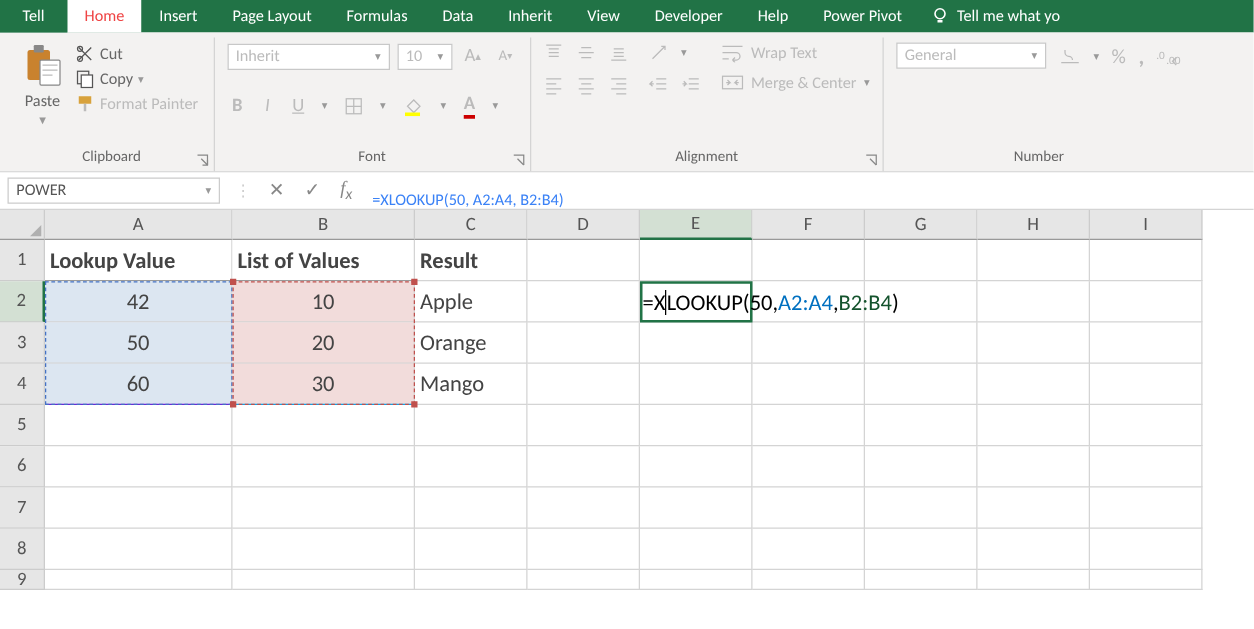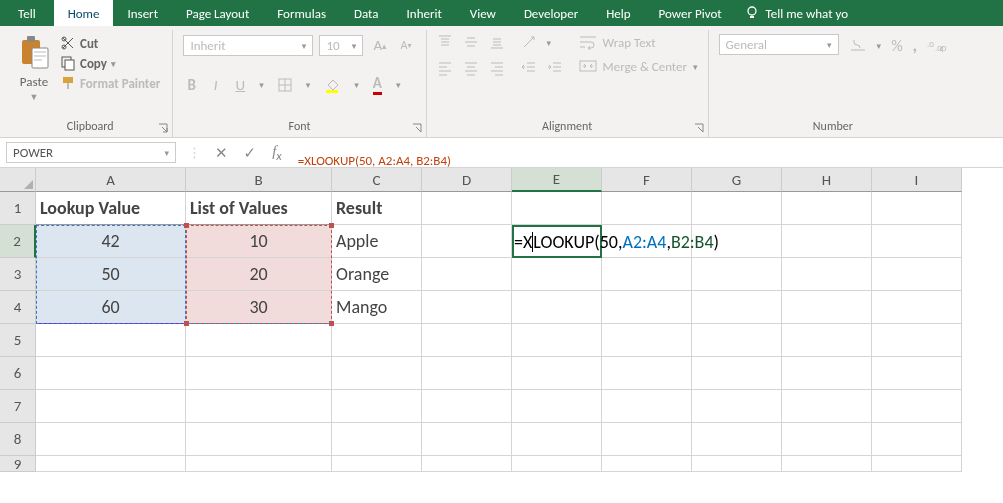--- a/index.html
+++ b/index.html
@@ -1,34 +1,34 @@
 <!DOCTYPE html>
 <html><head>
 <meta charset="utf-8">
 <style>
 * { margin: 0; padding: 0; box-sizing: border-box; font-family: 'Segoe UI', Calibri, Arial, sans-serif; }
 body { width: 1003px; height: 503px; overflow: hidden; background: #fff; font-size: 13px; color: #444; }
 
 .ribbon-tabs { background: #217346; display: flex; align-items: stretch; height: 26px; color: #fff; }
 .ribbon-tab { padding: 4px 14px; font-size: 13px; cursor: default; display: flex; align-items: center; }
-.ribbon-tab.active { background: #fff; color: #0c4a6e; }
+.ribbon-tab.active { background: #fff; color: #ef4444; }
 .ribbon-tab.file { background: #217346; padding: 4px 18px; }
 .tell-me { margin-left: 8px; display: flex; align-items: center; gap: 6px; }
 .bulb-icon { width: 16px; height: 16px; }
 
 .ribbon-body { background: #f3f2f1; height: 112px; border-bottom: 1px solid #d4d4d4; display: flex; padding: 4px 8px 0 8px; }
 .group { display: flex; flex-direction: column; border-right: 1px solid #d4d4d4; padding: 0 10px; }
 .group:last-child { border-right: none; }
 .group-controls { flex: 1; display: flex; align-items: flex-start; padding-top: 4px; }
 .group-label { text-align: center; font-size: 12px; color: #666; padding: 2px 0 4px 0; position: relative; }
 .group-label .launcher { position: absolute; right: -6px; bottom: 4px; width: 10px; height: 10px; }
 
 .paste-col { display: flex; flex-direction: column; align-items: center; gap: 2px; margin-right: 8px; }
 .clip-stack { display: flex; flex-direction: column; gap: 2px; font-size: 13px; color: #666; }
-.clip-item { display: flex; align-items: center; gap: 4px; padding: 1px 2px; font-weight: bold; }
+.clip-item { display: flex; align-items: center; gap: 4px; padding: 1px 2px; }
 .small-ico { width: 16px; height: 16px; display: inline-flex; align-items: center; justify-content: center; }
 
 .font-row1 { display: flex; gap: 6px; align-items: center; }
 .font-box { border: 1px solid #c8c8c8; background: #fff; color: #bbb; padding: 2px 6px; font-size: 13px; display: flex; align-items: center; justify-content: space-between; }
 .font-name { width: 130px; }
 .font-size { width: 44px; }
 .dd { color: #999; font-size: 9px; }
 .grey-btn { color: #bbb; padding: 2px 4px; font-size: 15px; display: inline-flex; align-items: center; }
 
 .font-row2 { display: flex; gap: 10px; align-items: center; margin-top: 12px; color: #bbb; }
@@ -41,21 +41,21 @@
 
 .num-col { display: flex; flex-direction: row; gap: 10px; color: #bbb; }
 .num-box { border: 1px solid #c8c8c8; background: #fff; color: #bbb; padding: 2px 6px; width: 120px; display: flex; justify-content: space-between; align-items: center; }
 .num-row { display: flex; gap: 10px; align-items: center; }
 
 .namebar { height: 30px; display: flex; align-items: center; border-bottom: 1px solid #d4d4d4; background: #fff; }
 .name-box { border: 1px solid #ccc; width: 170px; margin: 0 6px; padding: 2px 6px; font-size: 13px; display: flex; justify-content: space-between; align-items: center; color: #555; }
 .fx-sep { color: #ccc; margin: 0 6px; }
 .fx-btn { color: #888; padding: 0 8px; font-size: 15px; }
 .fx-icon { font-style: italic; font-family: 'Times New Roman', serif; }
-.formula-text { font-size: 13px; color: #c2410c; padding-left: 8px; margin-top: 16px; }
+.formula-text { font-size: 13px; color: #3b82f6; padding-left: 8px; margin-top: 16px; }
 
 .sheet { display: flex; }
 .rowhdr-col { display: flex; flex-direction: column; }
 .corner { width: 36px; height: 24px; background: #e6e6e6; border-right: 1px solid #ccc; border-bottom: 1px solid #999; position: relative; }
 .corner::after { content: ''; position: absolute; right: 2px; bottom: 2px; width: 0; height: 0; border-style: solid; border-width: 0 0 9px 9px; border-color: transparent transparent #b0b0b0 transparent; }
 .rowhdr { width: 36px; height: 33px; background: #e6e6e6; border-right: 1px solid #ccc; border-bottom: 1px solid #ccc; display: flex; align-items: center; justify-content: center; font-size: 15px; color: #555; }
 
 .grid { position: relative; }
 .colhdrs { display: flex; }
 .colhdr { height: 24px; background: #e6e6e6; border-right: 1px solid #ccc; border-bottom: 1px solid #999; display: flex; align-items: center; justify-content: center; font-size: 15px; color: #555; }

